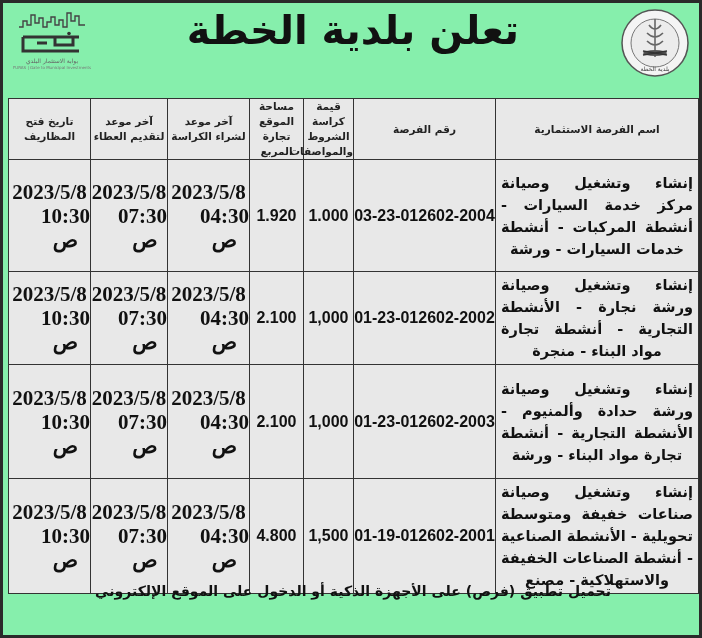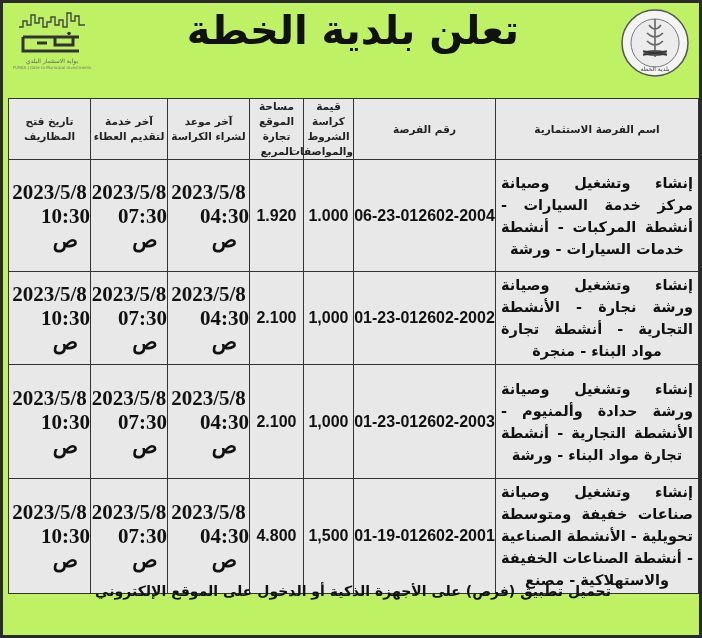--- a/index.html
+++ b/index.html
@@ -6,21 +6,21 @@
   body {
     width: 702px; height: 638px; overflow: hidden;
     background: #ffffff;
     font-family: "DejaVu Sans", sans-serif;
     color: #111;
   }
   .frame {
     position: absolute; left: 0; top: 0;
     width: 696px; height: 632px;
     border: 3px solid #2a2a2a;
-    background: #bef264;
+    background: #86efac;
   }
   .logo-left {
     position: absolute; left: 10px; top: 6px; width: 78px; height: 60px;
     text-align: center;
   }
   .logo-left svg { display: block; margin: 0 auto; }
   .logo-left .sub1 { font-size: 6px; color: #666; direction: rtl; line-height: 8px; margin-top: 2px; }
   .logo-left .sub2 { font-size: 4px; color: #777; line-height: 6px; white-space: nowrap; }
   .logo-right {
     position: absolute; right: 8px; top: 4px; width: 72px; height: 72px;
@@ -115,28 +115,28 @@
       <col style="width:77px">
       <col style="width:82px">
     </colgroup>
     <thead>
       <tr>
         <th>اسم الفرصة الاستثمارية</th>
         <th>رقم الفرصة</th>
         <th>قيمة كراسة الشروط والمواصفات</th>
         <th>مساحة الموقع تجارة المربع</th>
         <th>آخر موعد لشراء الكراسة</th>
-        <th>آخر خدمة لتقديم العطاء</th>
+        <th>آخر موعد لتقديم العطاء</th>
         <th>تاريخ فتح المظاريف</th>
       </tr>
     </thead>
     <tbody>
       <tr style="height:112px">
         <td class="name">إنشاء وتشغيل وصيانة مركز خدمة السيارات - أنشطة المركبات - أنشطة خدمات السيارات - ورشة</td>
-        <td class="num">06-23-012602-2004</td>
+        <td class="num">03-23-012602-2004</td>
         <td class="num">1.000</td>
         <td class="num">1.920</td>
         <td class="date">
             <span class="d">2023/5/8</span>
             <span class="t">04:30 ص</span>
           </td>
         <td class="date">
             <span class="d">2023/5/8</span>
             <span class="t">07:30 ص</span>
           </td>

